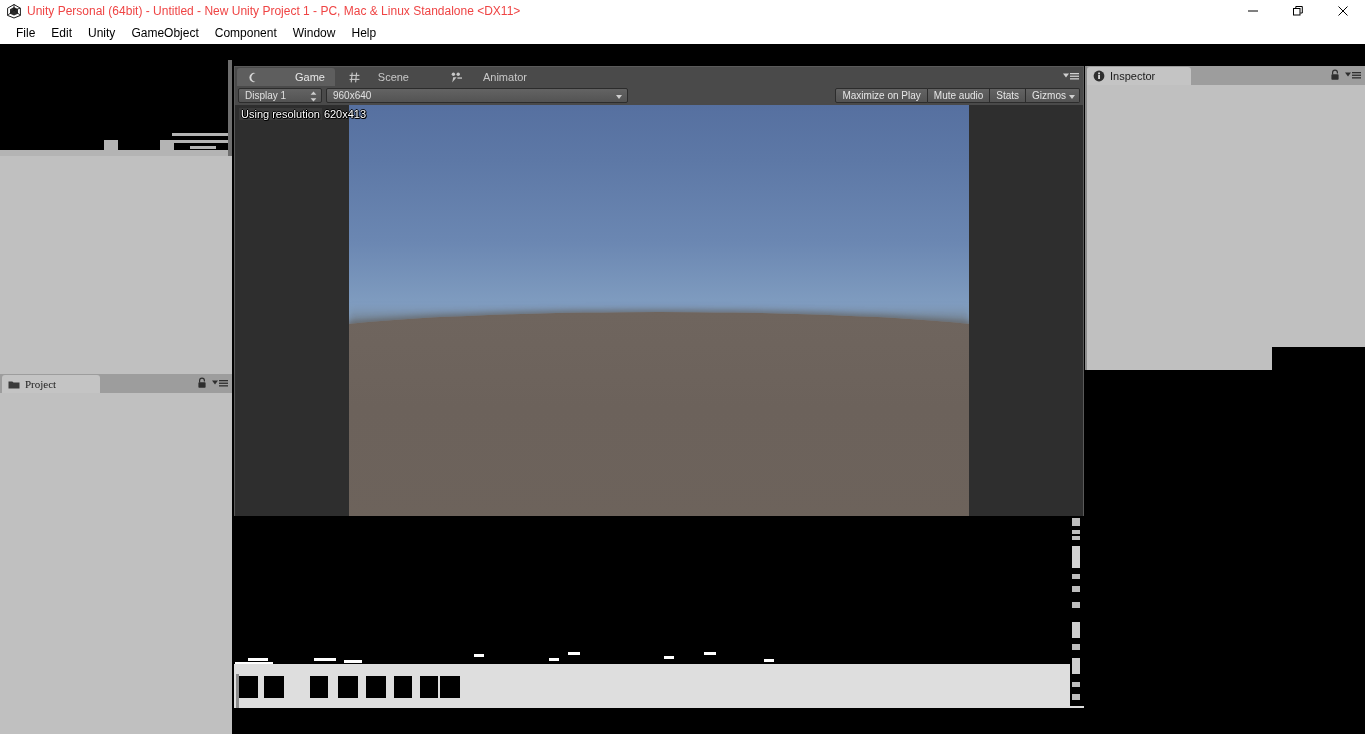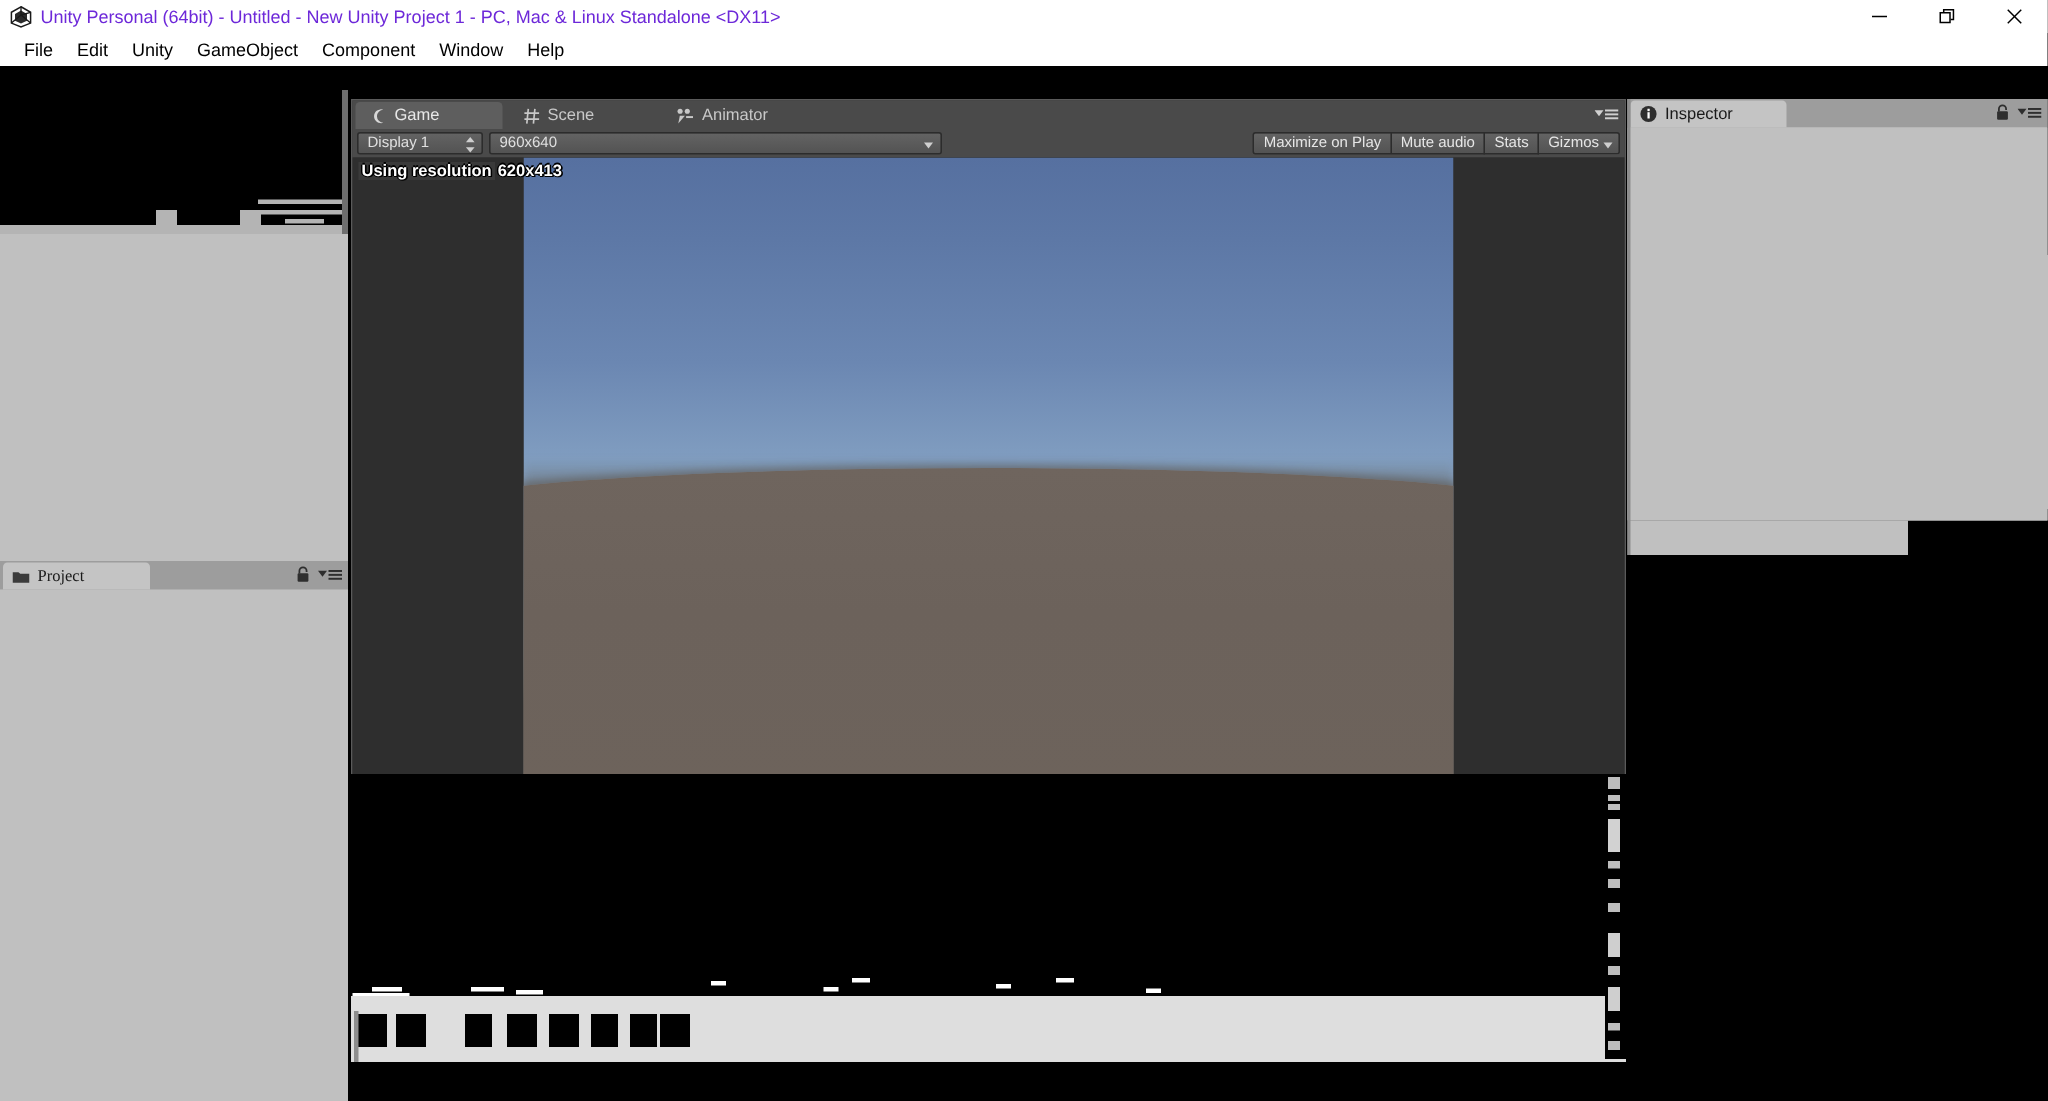--- a/index.html
+++ b/index.html
@@ -14,21 +14,21 @@
   
   .titlebar {
     position: absolute; left: 0; top: 0; width: 1365px; height: 22px;
     background: #ffffff;
   }
   .title-icon {
     position: absolute; left: 6px; top: 3px; width: 16px; height: 16px;
   }
   .title-text {
     position: absolute; left: 27px; top: 2px;
-    font-size: 12px; color: #6d28d9; line-height: 18px; white-space: nowrap;
+    font-size: 12px; color: #ef4444; line-height: 18px; white-space: nowrap;
   }
   .wincontrols { position: absolute; right: 0; top: 0; height: 22px; display: flex; }
   .winbtn {
     width: 45px; height: 22px; display: flex; align-items: center; justify-content: center;
     background: #ffffff;
   }
   .winbtn svg { display: block; }
 
   
   .menubar {
@@ -121,21 +121,21 @@
   .gamedock {
     position: absolute; left: 234px; top: 22px; width: 850px; height: 496px;
     background: #2e2e2e; border: 1px solid #5a5a5a;
   }
   .gametabs {
     position: absolute; left: 0; top: 0; width: 100%; height: 19px;
     background: #4a4a4a;
   }
   .gtab {
     position: absolute; top: 1px; height: 18px; display: flex; align-items: center;
-    gap: 5px; padding: 0 10px; font-size: 11px; white-space: nowrap;
+    gap: 5px; padding: 0 10px; font-size: 11px; white-space: nowrap; justify-content: space-between;
   }
   .gtab.active {
     background: #5e5e5e; color: #e8e8e8;
     border-top-left-radius: 3px; border-top-right-radius: 3px;
   }
   .gtab.idle { color: #c8c8c8; }
   .gametabs .tab-rightctl { top: 4px; }
 
   .gametoolbar {
     position: absolute; left: 0; top: 19px; width: 100%; height: 19px;
@@ -204,21 +204,21 @@
     border-radius: 50% 50% 0 0 / 9% 9% 0 0;
     box-shadow: 0 -2px 6px rgba(90,82,74,0.55);
   }
   .ground-haze {
     position: absolute; left: 0; top: 44%; width: 100%; height: 5%;
     background: linear-gradient(to bottom, rgba(120,115,105,0.0), rgba(95,90,82,0.55));
     filter: blur(3px);
   }
   .res-overlay {
     position: absolute; left: 4px; top: 2px; height: 14px;
-    display: flex; align-items: center; font-size: 11px; font-weight: bold;
+    display: flex; align-items: center; font-size: 11px; font-weight: normal;
     color: #ffffff; text-shadow: 1px 1px 0 #000, -1px 0 0 #000, 0 -1px 0 #000, 1px 0 0 #000, 0 1px 0 #000;
     white-space: nowrap; z-index: 5;
   }
 
   
   .console {
     position: absolute; left: 234px; top: 472px; width: 850px; height: 218px;
     background: #000000; overflow: hidden;
   }
   .cons-artifact { position: absolute; background: #ffffff; }

